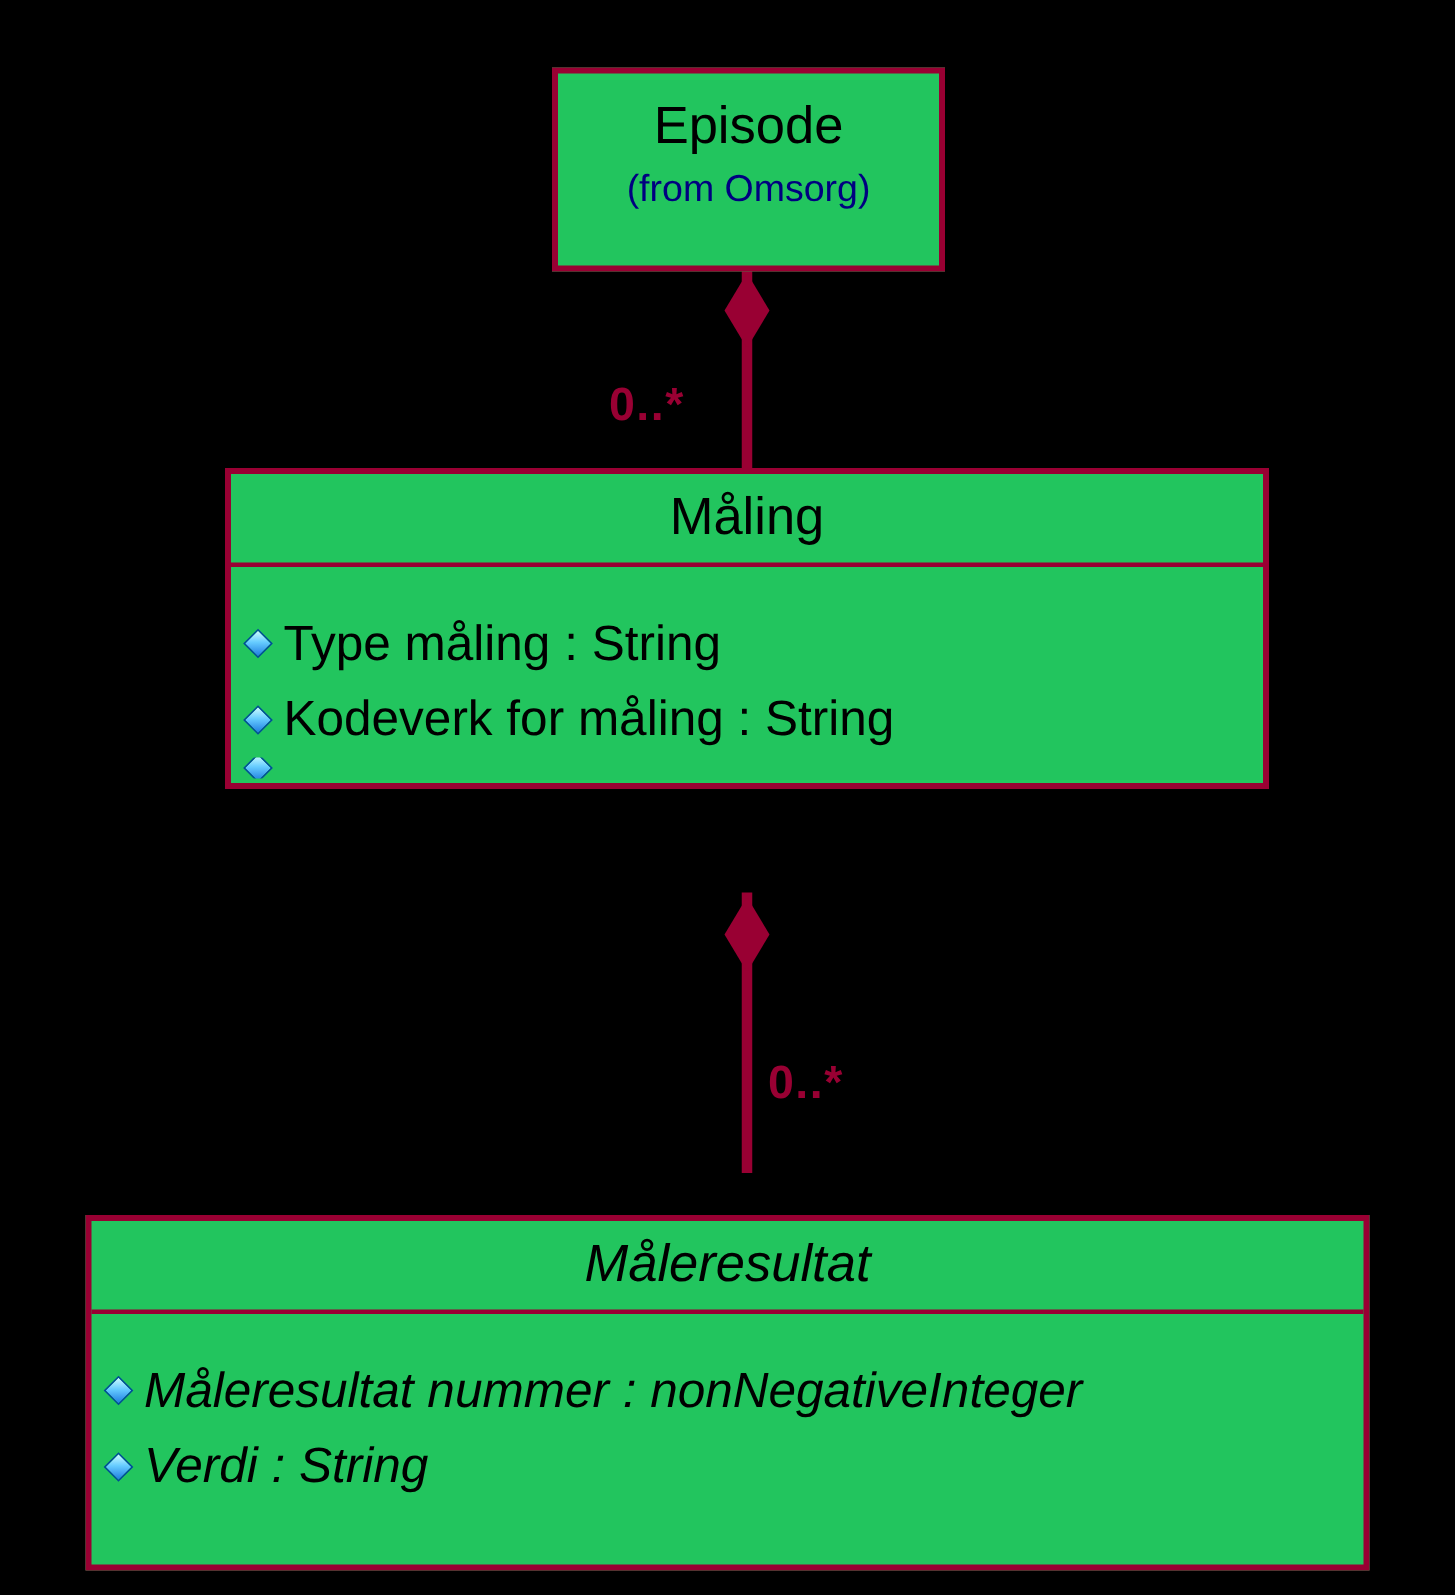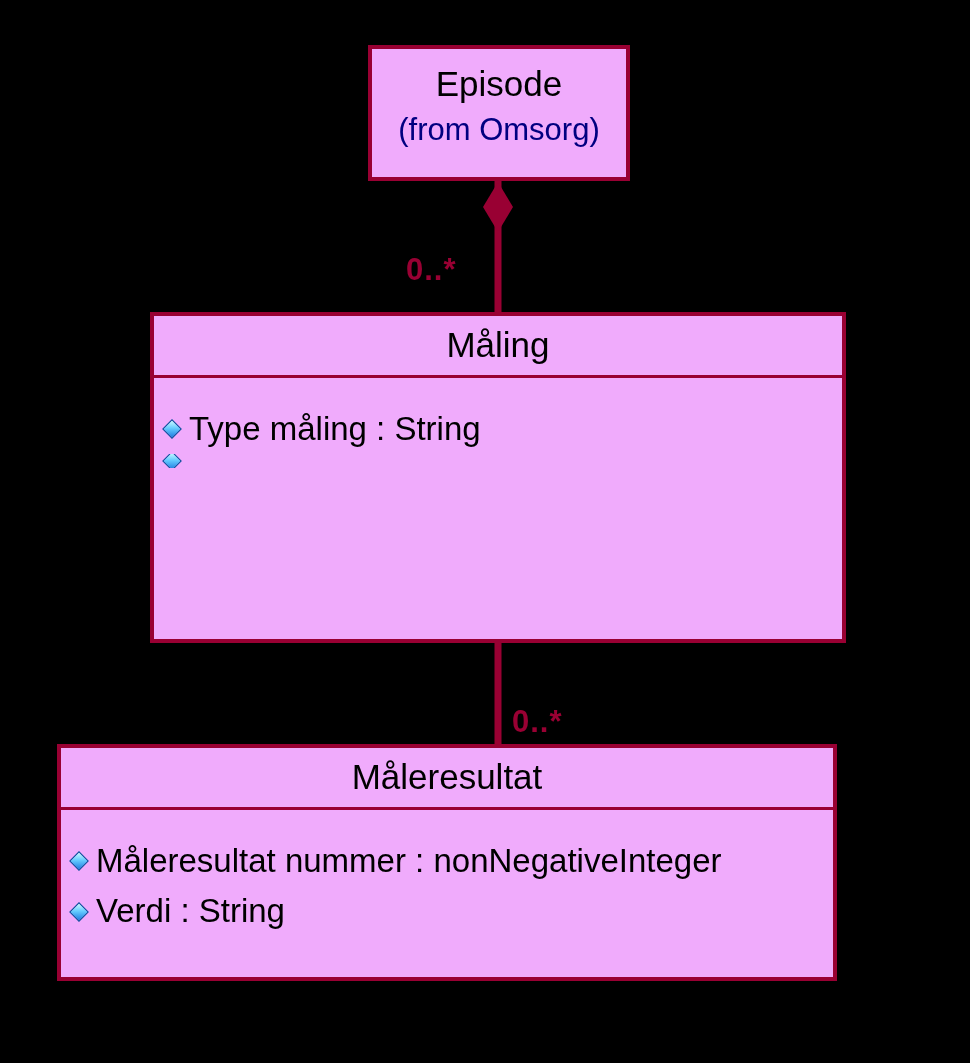--- a/index.html
+++ b/index.html
@@ -8,35 +8,35 @@
     width: 970px; height: 1063px;
     font-family: "Liberation Sans", sans-serif;
     position: relative; overflow: hidden;
   }
   .canvas { position: absolute; left: 0; top: 0; width: 970px; height: 1063px; background: #000000; }
 
   .connectors { position: absolute; left: 0; top: 0; width: 970px; height: 1063px; }
 
   .class-box {
     position: absolute;
-    background: #f0abfc;
+    background: #22c55e;
     border: 4px solid #990033;
     color: #000000;
   }
 
   
   .episode { left: 368px; top: 45px; width: 262px; height: 136px; text-align: center; padding-top: 16px; }
   .episode .class-title { font-size: 35px; line-height: 1.1; color: #000000; }
-  .episode .stereotype { font-size: 31px; color: #000080; margin-top: 8px; }
+  .episode .stereotype { font-size: 25px; color: #000080; margin-top: 8px; }
 
   
-  .maling { left: 150px; top: 312px; width: 696px; height: 331px; }
+  .maling { left: 150px; top: 312px; width: 696px; height: 214px; }
 
   
-  .maleresultat { left: 57px; top: 744px; width: 780px; height: 237px; }
+  .maleresultat { left: 57px; top: 810px; width: 856px; height: 237px; font-style: italic; }
 
   .title-row {
     text-align: center;
     font-size: 35px;
     color: #000000;
     padding: 9px 0 10px 0;
     border-bottom: 3px solid #990033;
   }
 
   .attrs { padding: 26px 4px 4px 6px; }
@@ -94,20 +94,24 @@
 
   <div class="class-box maling">
     <div class="title-row">Måling</div>
     <div class="attrs">
       <div class="attr-row">
         <span class="attr-icon"></span>
         <span>Type måling : String</span>
       </div>
       <div class="attr-row">
         <span class="attr-icon"></span>
+        <span>Kodeverk for måling : String</span>
+      </div>
+      <div class="attr-row">
+        <span class="attr-icon"></span>
       </div>
     </div>
   </div>
 
   <div class="class-box maleresultat">
     <div class="title-row">Måleresultat</div>
     <div class="attrs">
       <div class="attr-row">
         <span class="attr-icon"></span>
         <span>Måleresultat nummer : nonNegativeInteger</span>

